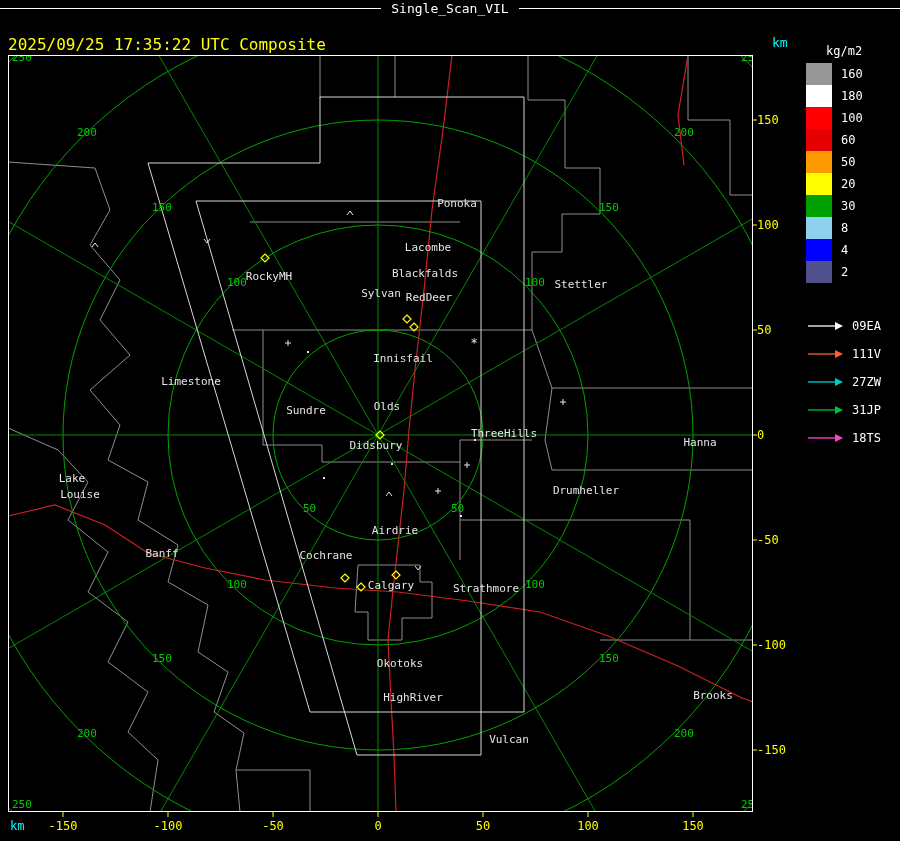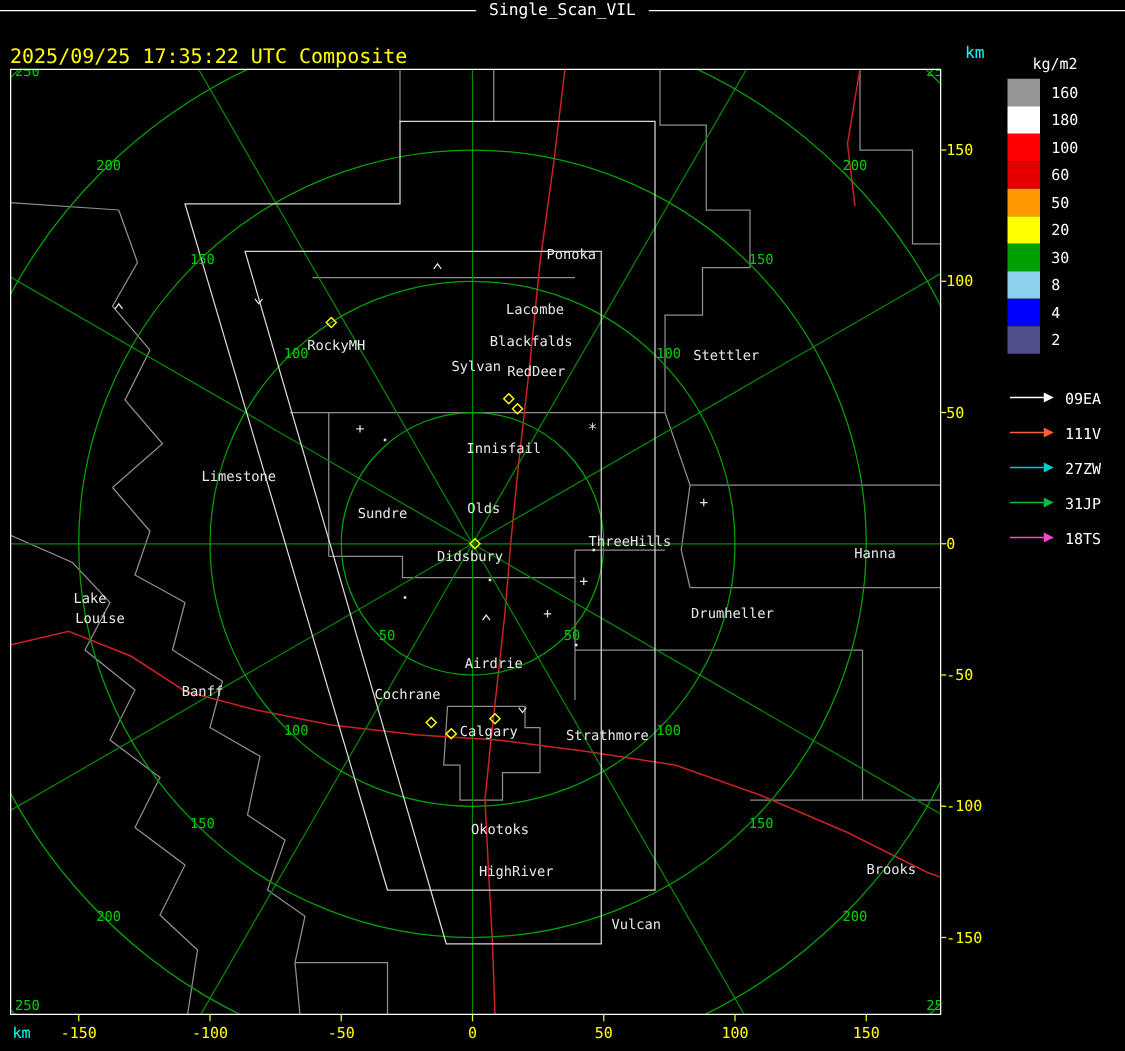--- a/index.html
+++ b/index.html
@@ -14,21 +14,21 @@
   #timestamp{left:8px;top:35px;color:#ffff00;font-size:16px;white-space:pre;}
   #km-top{left:772px;top:35px;color:#00ffff;font-size:13px;}
   
   #cb-unit{left:826px;top:44px;color:#ffffff;font-size:12px;}
   #colorbar-levels{left:806px;top:63px;}
   .cb-row{display:flex;align-items:center;height:22px;}
   .cb-swatch{width:26px;height:22px;}
   .cb-label{color:#ffffff;font-size:12px;margin-left:9px;}
   
   #radar-legend{left:806px;top:312px;}
-  .radar-row{display:flex;height:28px;}
+  .radar-row{display:flex;align-items:center;height:28px;}
   .radar-row span{color:#ffffff;font-size:12px;margin-left:8px;}
   
   .ax-bottom{position:absolute;top:819px;transform:translateX(-50%);color:#ffff00;font-size:12px;white-space:nowrap;}
   .ax-right{position:absolute;left:757px;transform:translateY(-50%);color:#ffff00;font-size:12px;white-space:nowrap;}
   #km-bottom{left:10px;top:819px;color:#00ffff;font-size:12px;}
   #map-svg{position:absolute;left:0;top:0;}
   #map-svg text{font-family:"DejaVu Sans Mono","Liberation Mono",monospace;}
 </style>
 </head>
 <body>

